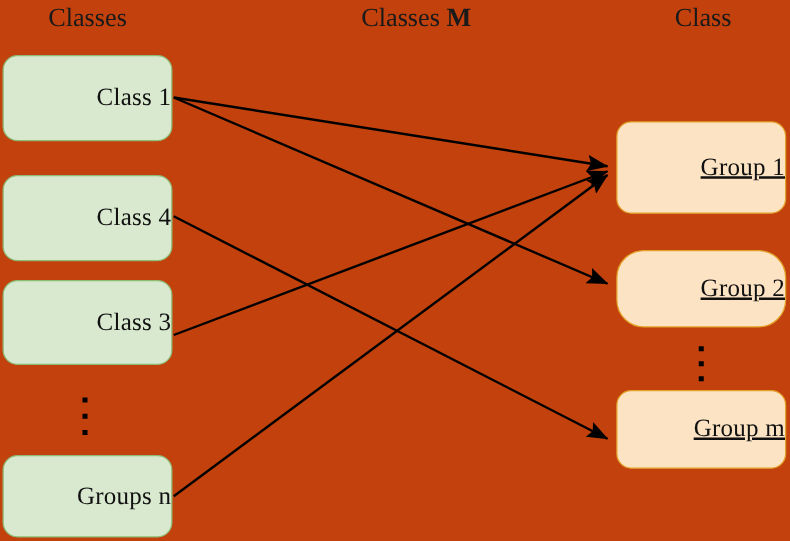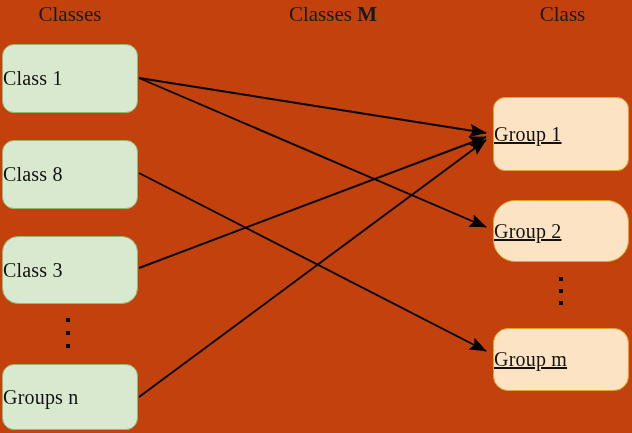--- a/index.html
+++ b/index.html
@@ -26,21 +26,21 @@
   #hdr-classes { left: 0px;   top: 2px;  width: 140px; }
   #hdr-matrix  { left: 268px; top: 2px;  width: 130px; }
   #hdr-groups  { left: 495px; top: 2px;  width: 135px; }
   #hdr-matrix .bold-m { font-weight: bold; }
 
   .node {
     position: absolute;
     box-sizing: border-box;
     display: flex;
     align-items: center;
-    justify-content: flex-start;
+    justify-content: flex-end;
     border-radius: 12px;
     font-size: 20px;
     color: #111111;
     font-family: "Liberation Serif", "DejaVu Serif", serif;
     letter-spacing: 0.2px;
   }
   .class-node {
     background: #d9e9cf;
     border: 1.6px solid #8dbb74;
     left: 2px;
@@ -49,26 +49,26 @@
   .group-node {
     background: #fce3c3;
     border: 1.8px solid #e2a32a;
     left: 493px;
     width: 136px;
     text-decoration: underline;
   }
 
   #class-1 { top: 44px;  height: 69px; }
   #class-2 { top: 140px; height: 69px; }
-  #class-3 { top: 236px; height: 68px; border-radius: 16px; }
+  #class-3 { top: 224px; height: 68px; }
   #class-n { top: 364px; height: 66px; }
 
   #group-1 { top: 97px;  height: 74px; }
   #group-2 { top: 200px; height: 62px; border-radius: 22px; }
-  #group-m { top: 328px; height: 63px; border-radius: 15px; }
+  #group-m { top: 312px; height: 63px; }
 
   .vdots {
     position: absolute;
     display: flex;
     flex-direction: column;
     align-items: center;
     justify-content: space-between;
     line-height: 0;
   }
   .vdots span {
@@ -110,21 +110,21 @@
     <line x1="139" y1="173" x2="486" y2="351" stroke="#000000" stroke-width="1.9" marker-end="url(#arrowhead)"></line>
     <line x1="139" y1="268" x2="486" y2="137" stroke="#000000" stroke-width="1.9" marker-end="url(#arrowhead)"></line>
     <line x1="139" y1="397" x2="486" y2="140" stroke="#000000" stroke-width="1.9" marker-end="url(#arrowhead)"></line>
     <line x1="139" y1="78" x2="486" y2="133" stroke="#000000" stroke-width="1.9" marker-end="url(#arrowhead)"></line>
   </svg>
 
   <div class="node class-node" id="class-1">
       <span>Class 1</span>
     </div>
   <div class="node class-node" id="class-2">
-      <span>Class 8</span>
+      <span>Class 4</span>
     </div>
   <div class="node class-node" id="class-3">
       <span>Class 3</span>
     </div>
   <div class="node class-node" id="class-n">
       <span>Groups n</span>
     </div>
 
   <div class="node group-node" id="group-1">
       <span>Group 1</span>

